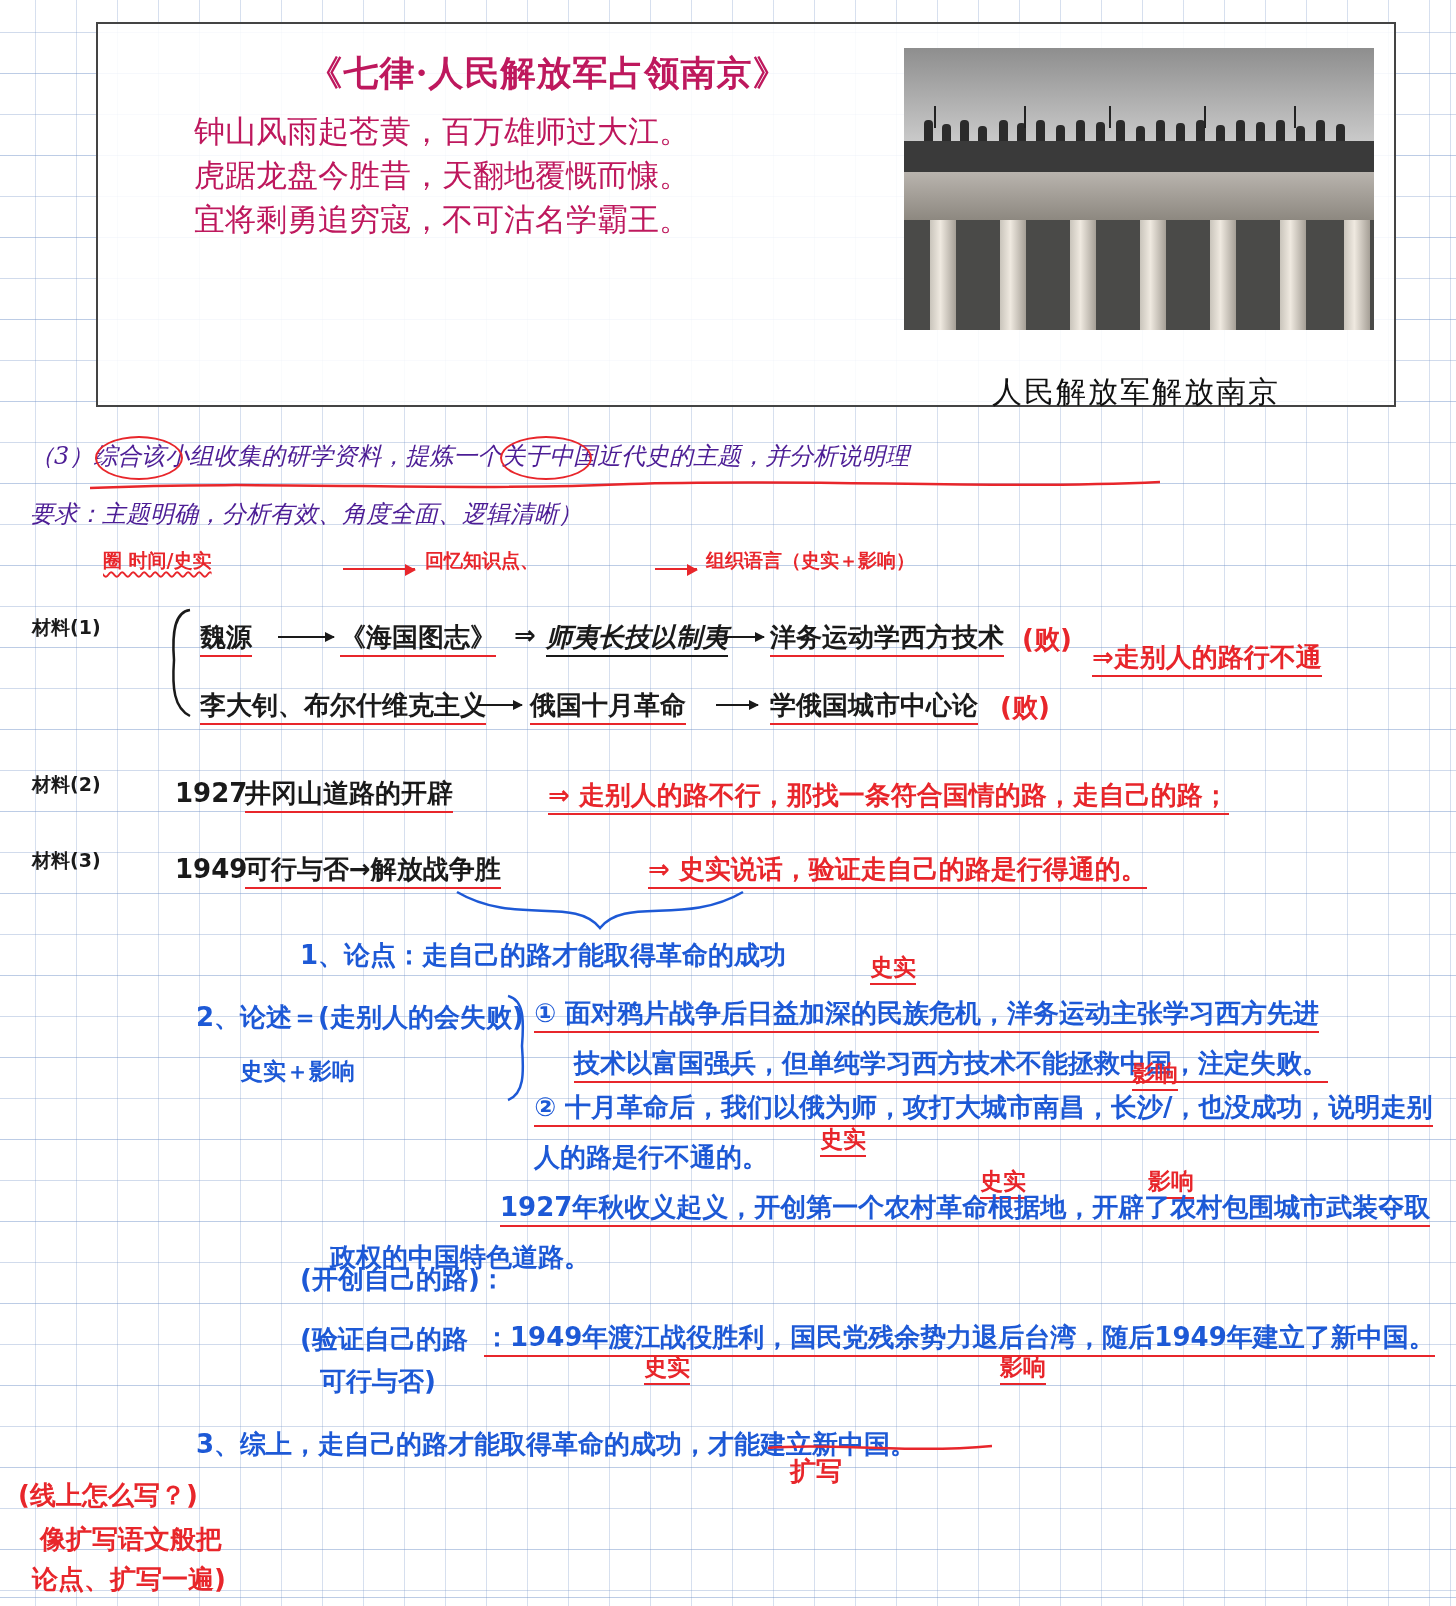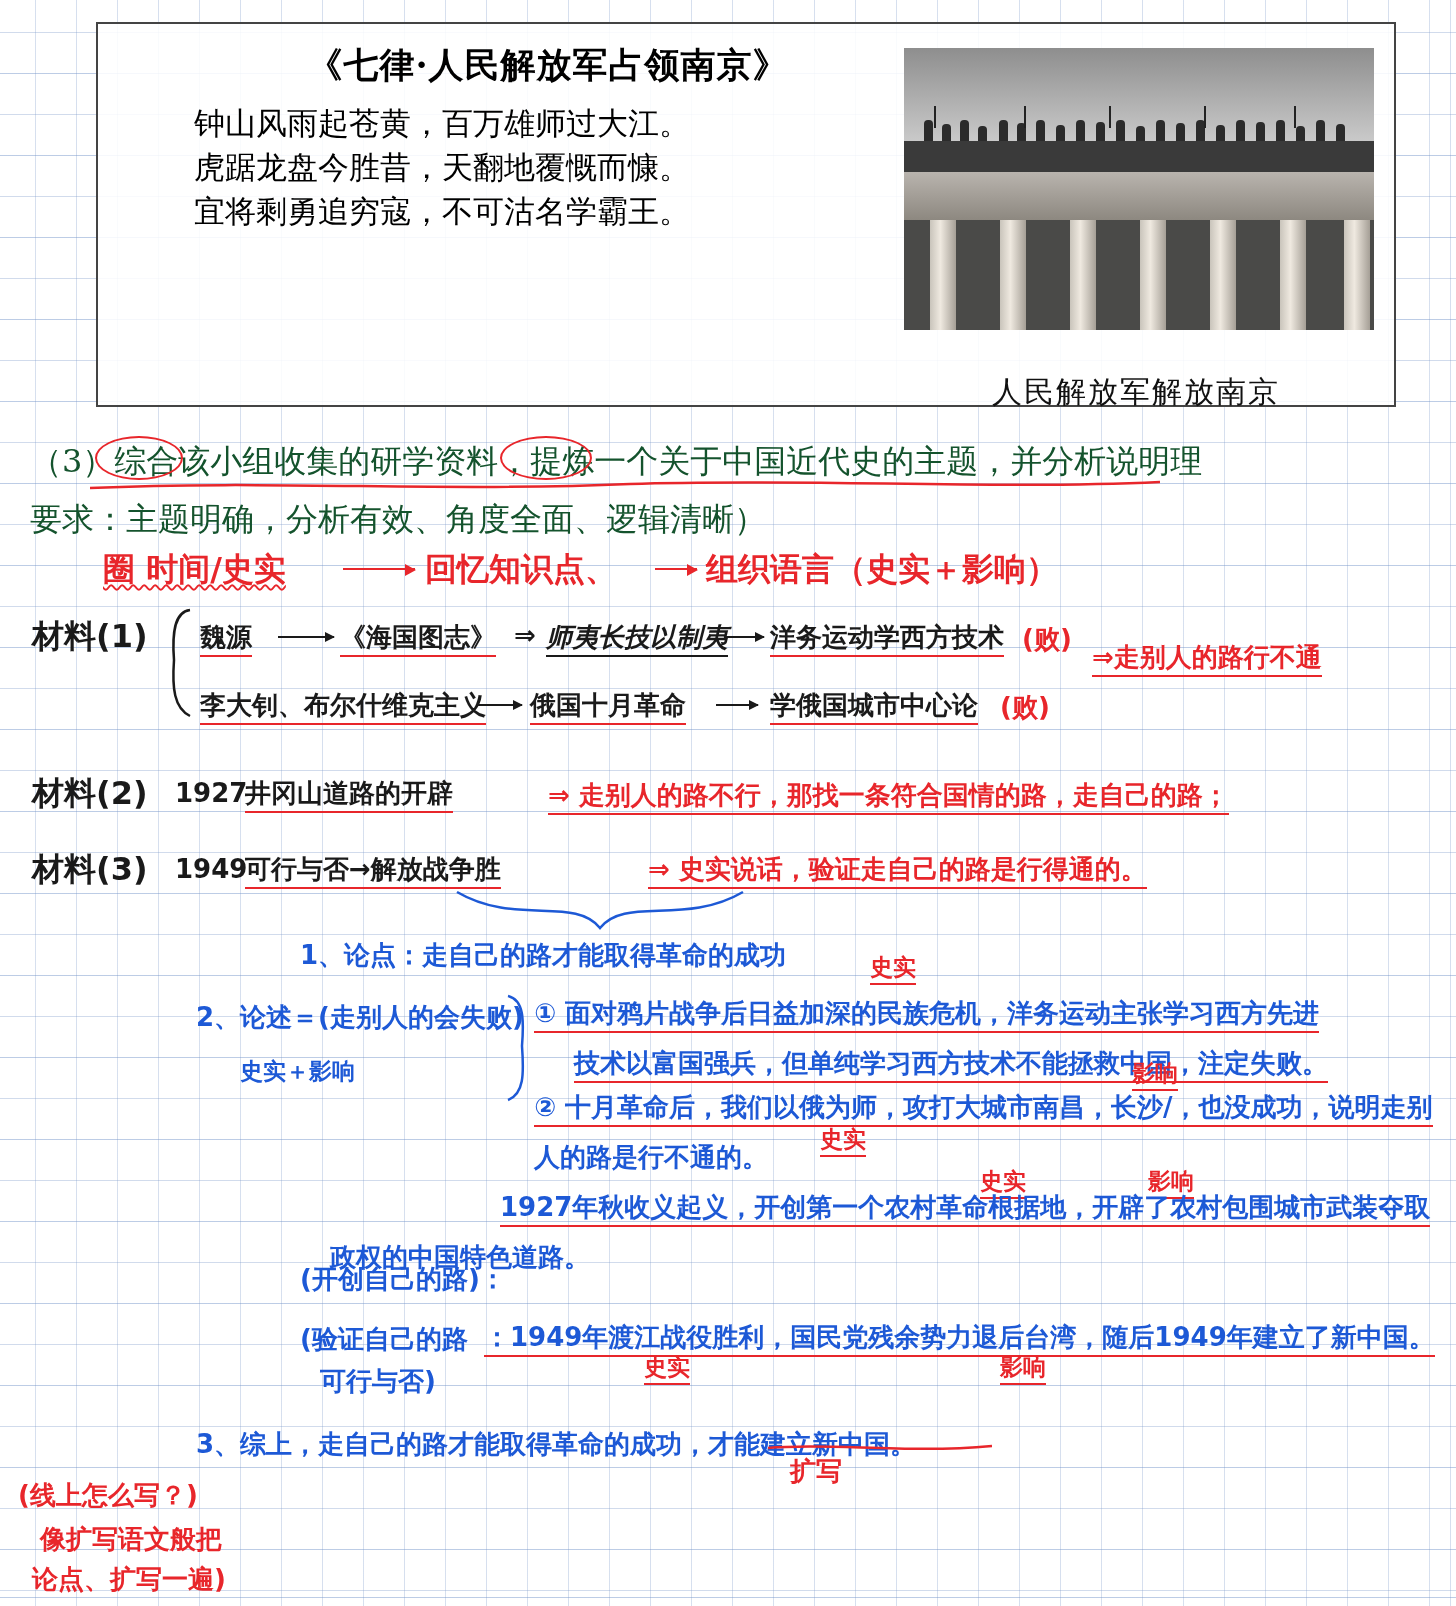--- a/index.html
+++ b/index.html
@@ -26,23 +26,23 @@
   }
 
   
   .exam-box {
     position:absolute; left:96px; top:22px; width:1300px; height:385px;
     border:2px solid #444;
     box-sizing:border-box;
     background:rgba(255,255,255,0.86);
   }
   .poem {
-    position:absolute; left:60px; top:18px; width:780px;
+    position:absolute; left:60px; top:26px; width:780px;
     font-family:"DejaVu Serif", serif;
-    color:#000000;
+    color:#be185d;
   }
   .poem-title {
     font-size:35px; letter-spacing:1px; text-align:center; margin:0 0 12px 0;
     font-weight:600;
   }
   .poem-line {
     font-size:31px; line-height:1.42; margin-left:36px; white-space:pre;
   }
   .poem-author {
     font-size:31px; text-align:right; margin-top:6px; padding-right:78px;
@@ -77,37 +77,37 @@
   }
   .photo-caption {
     position:absolute; right:28px; bottom:-8px; width:460px; text-align:center;
     font-family:"DejaVu Serif", serif;
     font-size:30px; color:#111; letter-spacing:2px;
   }
 
   
   .q-line {
     position:absolute; font-family:"DejaVu Serif", serif;
-    font-size:32px; color:#14532d; white-space:nowrap;
+    font-size:24px; color:#4c1d95; white-space:nowrap;font-style:italic;
   }
   #q3 { left:30px; top:440px; }
   #q3b { left:30px; top:498px; }
 
   
   .hw {
     position:absolute; white-space:nowrap;
     font-family:"DejaVu Sans", sans-serif;
     font-weight:600;
   }
   .red   { color:#e8262b; }
   .blue  { color:#1d59d6; }
   .black { color:#1a1a1a; }
   .sm { font-size:23px; }
   .md { font-size:26px; }
-  .lg { font-size:32px; }
+  .lg { font-size:19px; }
 
   
   .u-red   { border-bottom:2.5px solid #e8262b; }
   .u-black { border-bottom:2px solid #1a1a1a; }
   .wavy-red {
     text-decoration: underline wavy #e8262b;
     text-decoration-thickness:2px;
     text-underline-offset:4px;
   }
   .ellipse {

